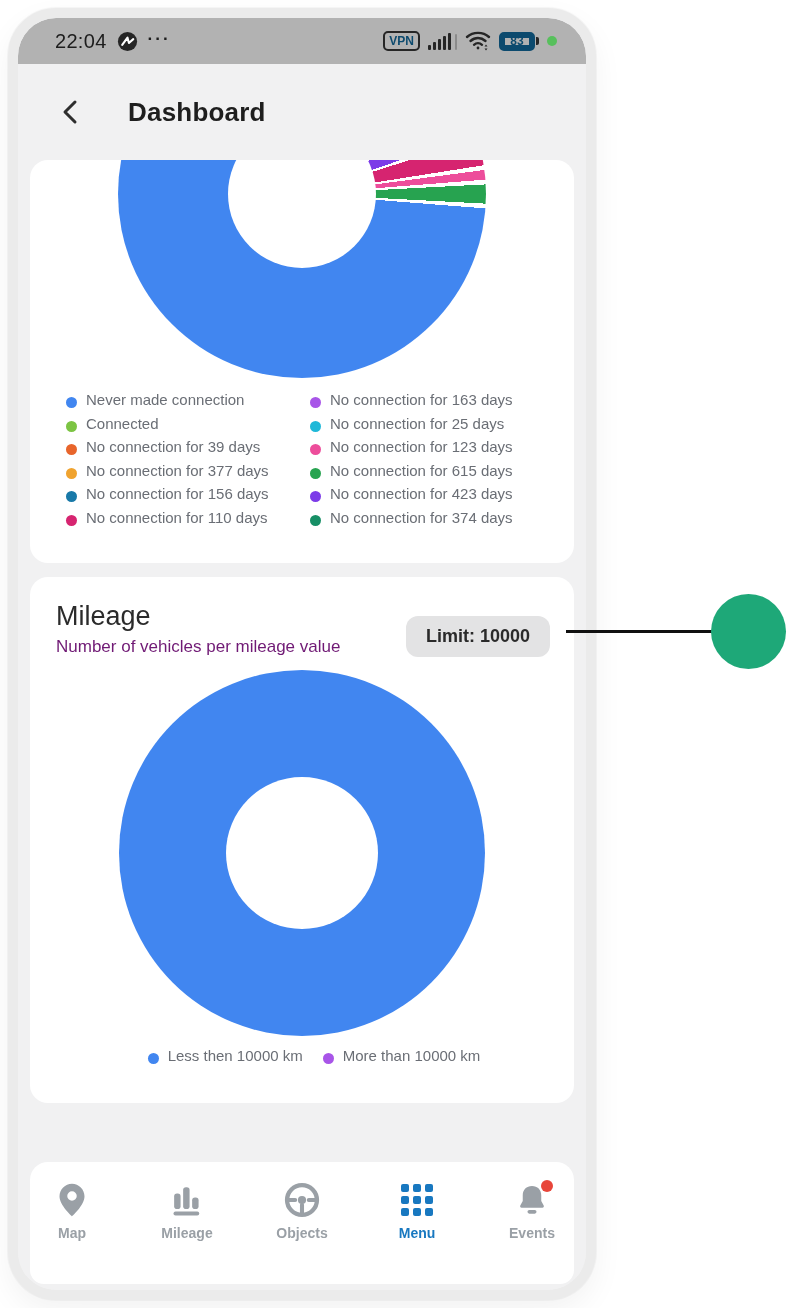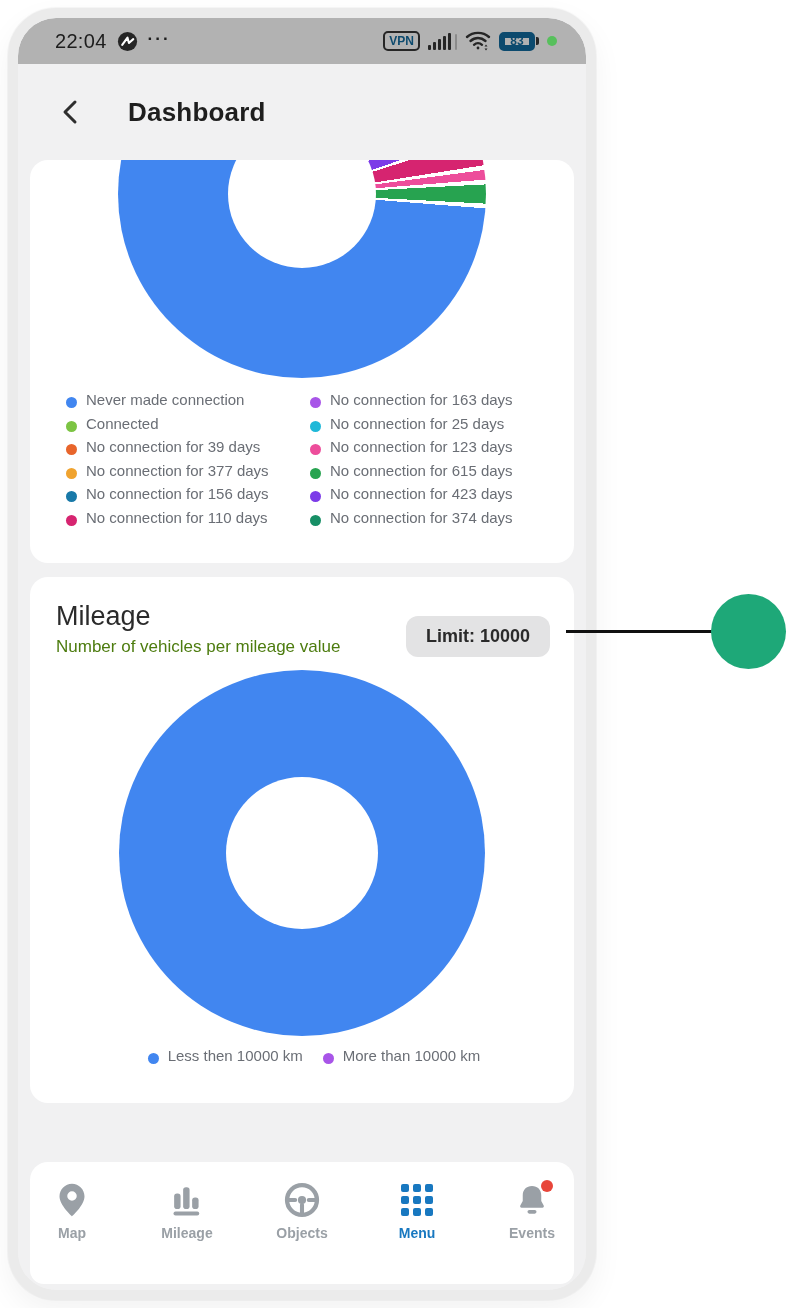--- a/index.html
+++ b/index.html
@@ -50,21 +50,21 @@
                  grid-template-rows:repeat(6, 23.5px); grid-template-columns:repeat(2, 244px);
                  grid-auto-flow:column; align-items:center; }
   .lg-item { display:flex; align-items:flex-end; gap:9px; }
   .lg-dot { width:11px; height:11px; border-radius:50%; flex:0 0 auto; }
   .lg-label { font-size:15px; font-weight:500; color:#6A6E75; white-space:nowrap; }
 
   
   .card2 { top:417px; height:526px; }
   .card2-head { display:flex; justify-content:space-between; align-items:flex-end; padding:24px 24px 0 26px; }
   .m-title { font-size:27px; font-weight:500; color:#2B2B2B; }
-  .m-sub { font-size:17px; font-weight:400; color:#4d7c0f; margin-top:5px; }
+  .m-sub { font-size:17px; font-weight:400; color:#701a75; margin-top:5px; }
   .limit-btn { margin-top:7px; background:#E3E3E4; border:none; border-radius:12px; padding:10px 20px;
                font-family:inherit; font-size:18px; font-weight:600; color:#2A2A2A; cursor:pointer; }
   .donut2 { left:89px; top:93px; width:366px; height:366px; }
   .donut2::after { width:152px; height:152px; }
   .legend-row { position:absolute; left:12px; top:470px; width:100%; display:flex; justify-content:center; gap:20px; }
 
   
   .card3 { top:957px; height:122px; border-radius:18px 18px 14px 14px;margin-top:45px; }
   .nav-row { display:flex; justify-content:space-between; padding:18px 2px 0 2px; }
   .nav-item { width:80px; display:flex; flex-direction:column; align-items:center; gap:5px;

